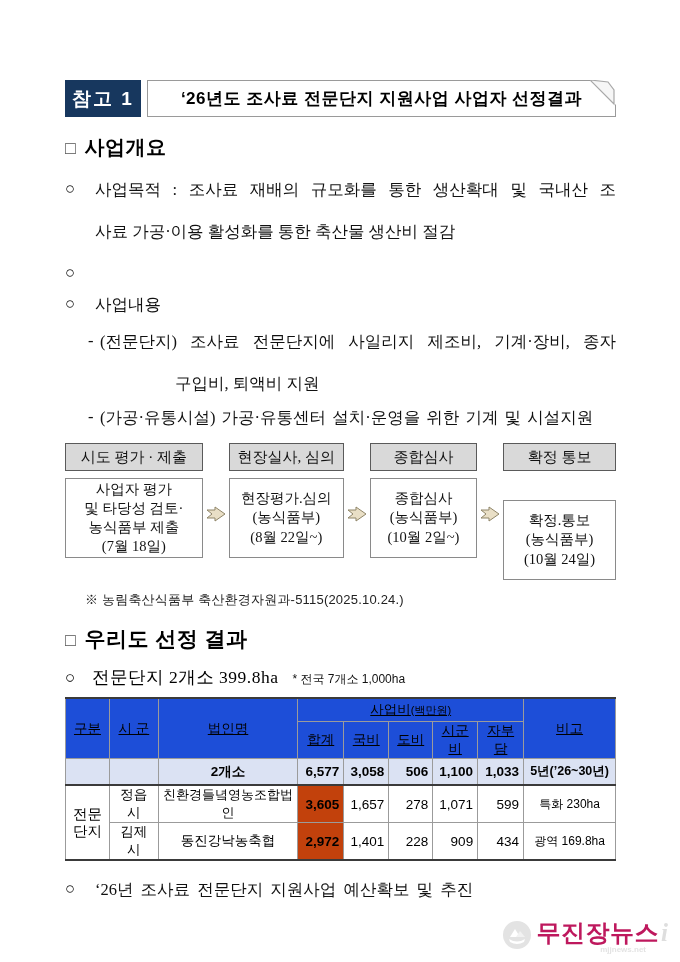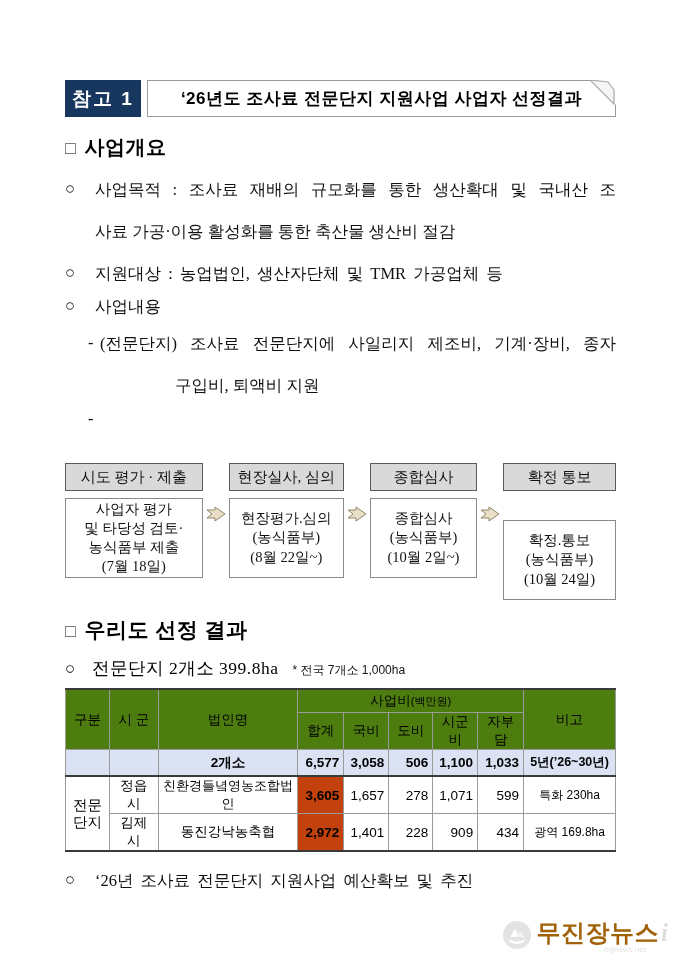--- a/index.html
+++ b/index.html
@@ -29,21 +29,21 @@
 
   
   .ser{font-family:"Liberation Serif","DejaVu Serif",serif;font-size:16.5px;color:#111;}
   .bullet{display:flex;}
   .bullet .mk{width:30px;flex:none;}
   .jline{text-align:justify;text-align-last:justify;}
   .line2{padding-left:30px;}
 
   
   .flow{display:flex;margin-top:14px;align-items:flex-start;}
-  .fcol{display:flex;flex-direction:column;align-items:stretch;margin-top:20px;}
+  .fcol{display:flex;flex-direction:column;align-items:stretch;}
   .fcol.c1{flex:1.22;}  .fcol.c2{flex:1.02;border-radius:12px;} .fcol.c3{flex:0.95;} .fcol.c4{flex:1.0;gap:22px;}
   .fhead{
     background:#d9d9d9;border:1px solid #5a5a5a;height:26px;
     display:flex;align-items:center;justify-content:center;
     font-family:"Liberation Serif","DejaVu Serif",serif;font-size:15px;color:#111;
   }
   .fbody{
     margin-top:7px;background:#fff;border:1px solid #8a8a8a;height:78px;
     display:flex;flex-direction:column;align-items:center;justify-content:center;
     font-family:"Liberation Serif","DejaVu Serif",serif;font-size:14.5px;color:#111;
@@ -55,38 +55,38 @@
   
   .sumline{margin-top:12px;display:flex;align-items:baseline;}
   .sumline .mk{font-family:"Liberation Serif","DejaVu Serif",serif;font-size:17px;width:27px;flex:none;}
   .sum-main{font-family:"Liberation Serif","DejaVu Serif",serif;font-size:17.5px;letter-spacing:0.5px;}
   .sum-note{font-size:12px;margin-left:14px;color:#111;}
 
   
   table.sel{border-collapse:collapse;width:551px;margin-top:8px;
     border-top:2px solid #3a3a3a;border-bottom:2px solid #3a3a3a;font-size:13.5px;}
   table.sel th,table.sel td{border:1px solid #9b9b9b;padding:0 4px;height:22px;}
-  table.sel thead th{background:#4d7c0f;font-weight:normal;font-size:13.5px;}
+  table.sel thead th{background:#1d4ed8;font-weight:normal;font-size:13.5px;text-decoration:underline;}
   .unit{font-size:11px;}
   tr.total td{background:#dbe2f3;font-weight:bold;border-bottom:2px solid #3a3a3a;height:25px;}
   td.num{text-align:right;padding-right:13px;font-size:13.5px;}
   td.sumcol{background:#c2410c;font-weight:bold;}
   td.ctr{text-align:center;}
   td.gcell{text-align:center;font-size:14.5px;line-height:1.15;padding:0 6px;margin-left:23px;}
   td.bigo{text-align:center;font-size:12px;}
   tr.body td{height:23px;}
 
   
   .wm{position:absolute;right:12px;bottom:8px;display:flex;align-items:flex-start;opacity:1;}
   .wm-circle{flex:none;margin-top:3px;}
   .wm-textwrap{margin-left:5px;display:flex;flex-direction:column;align-items:flex-end;}
   .wm-row{display:flex;align-items:baseline;}
-  .wm-name{font-weight:bold;font-size:24px;color:#a16207;letter-spacing:0.5px;}
+  .wm-name{font-weight:bold;font-size:24px;color:#be185d;letter-spacing:0.5px;}
   .wm-i{font-family:"Liberation Serif","DejaVu Serif",serif;font-style:italic;font-weight:bold;font-size:25px;color:#dedede;margin-left:2px;}
-  .wm-url{font-size:8px;color:#e3e3e3;font-weight:normal;margin-top:-4px;margin-right:22px;}
+  .wm-url{font-size:8px;color:#e3e3e3;font-weight:bold;margin-top:-4px;margin-right:22px;}
 </style>
 </head>
 <body>
 
 <div class="page">
   <div class="content">
 
     <div class="hdr">
       <div class="badge">참고 1</div>
       <div class="title-box">
@@ -103,36 +103,36 @@
     </div>
 
     <div class="ser bullet" style="margin-top:18px;">
       <span class="mk">○</span>
       <span class="jline" style="flex:1;">사업목적 : 조사료 재배의 규모화를 통한 생산확대 및 국내산 조</span>
     </div>
     <div class="ser line2" style="margin-top:20px;">사료 가공·이용 활성화를 통한 축산물 생산비 절감</div>
 
     <div class="ser bullet" style="margin-top:20px;word-spacing:3px;">
       <span class="mk">○</span>
-      <span>지원대상 : 농업법인, 생산자단체 및 TMR 가공업체 등</span>
     </div>
 
     <div class="ser bullet" style="margin-top:11px;">
       <span class="mk">○</span>
       <span>사업내용</span>
     </div>
 
     <div class="ser" style="margin-top:15px;display:flex;padding-left:23px;">
       <span style="width:12px;flex:none;">-</span>
       <span class="jline" style="flex:1;">(전문단지) 조사료 전문단지에 사일리지 제조비, 기계·장비, 종자</span>
     </div>
     <div class="ser" style="margin-top:20px;padding-left:110px;">구입비, 퇴액비 지원</div>
 
     <div class="ser" style="margin-top:12px;display:flex;padding-left:23px;word-spacing:2px;">
       <span style="width:12px;flex:none;">-</span>
+      <span>(가공·유통시설) 가공·유통센터 설치·운영을 위한 기계 및 시설지원</span>
     </div>
 
     <div class="flow">
       <div class="fcol c1">
         <div class="fhead">시도 평가 · 제출</div>
         <div class="fbody">
           <span>사업자 평가</span>
           <span>및 타당성 검토·</span>
           <span>농식품부 제출</span>
           <span>(7월 18일)</span>
@@ -172,20 +172,21 @@
       <div class="fcol c4">
         <div class="fhead">확정 통보</div>
         <div class="fbody">
           <span>확정.통보</span>
           <span>(농식품부)</span>
           <span>(10월 24일)</span>
         </div>
       </div>
     </div>
 
+    <div class="note">※ 농림축산식품부 축산환경자원과-5115(2025.10.24.)</div>
 
     <div class="h1" style="margin-top:16px;font-size:21px;">
       <span class="sq">□</span><span>우리도 선정 결과</span>
     </div>
 
     <div class="sumline">
       <span class="mk">○</span>
       <span class="sum-main">전문단지 2개소 399.8ha</span>
       <span class="sum-note">* 전국 7개소 1,000ha</span>
     </div>

